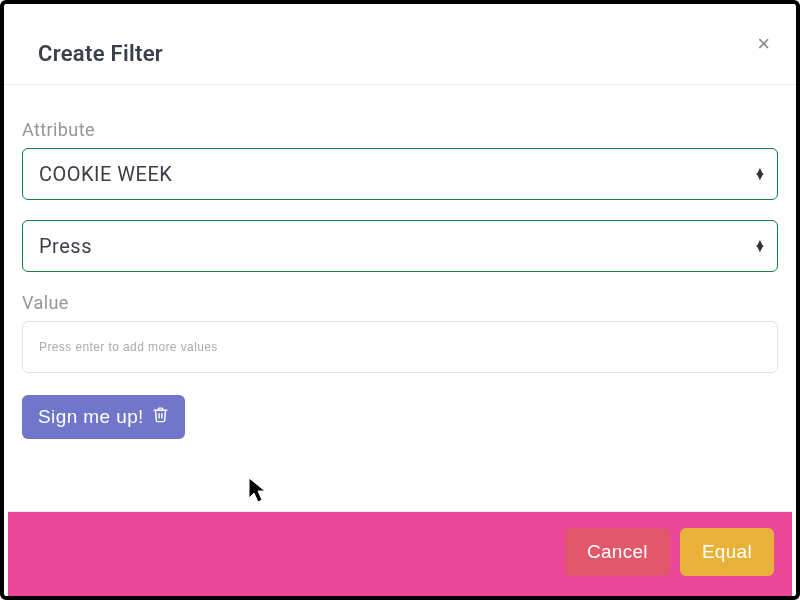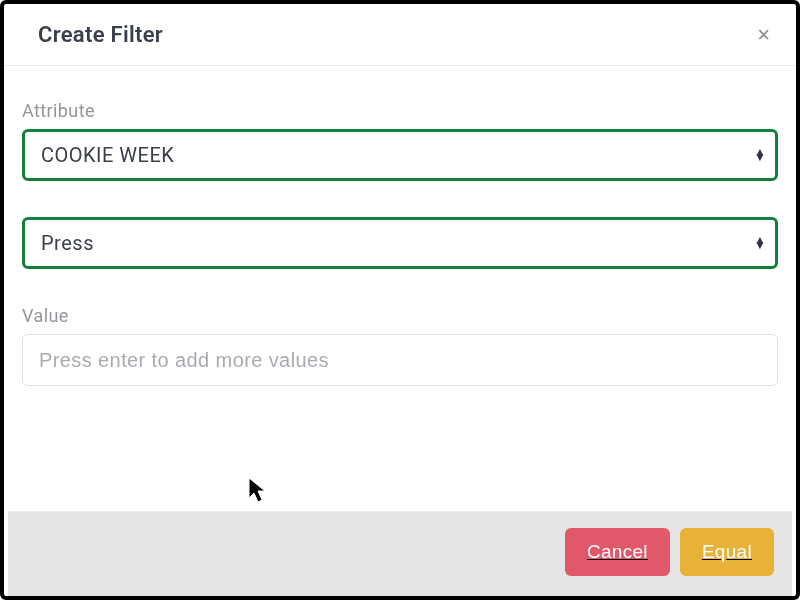--- a/index.html
+++ b/index.html
@@ -24,47 +24,48 @@
       justify-content: space-between;
       align-items: center;
       padding: 18px 26px 18px 34px;
       border-bottom: 1px solid #ededed;
     }
     .modal-title {
       font-size: 22px;
       font-weight: 600;
       color: #3a3f4a;
       letter-spacing: 0.3px;
+      margin-top: 19px;
     }
     .close-btn {
       font-size: 22px;
       color: #888;
       line-height: 1;
       cursor: pointer;
       background: none;
       border: none;
     }
     .modal-body {
       padding: 34px 18px 18px 18px;
     }
-    .field-group { margin-bottom: 36px; }
+    .field-group { margin-bottom: 20px; }
     .field-label {
       font-size: 18px;
       color: #94969b;
       margin-bottom: 8px;
       display: block;
       letter-spacing: 0.4px;
     }
     .select-wrap {
       position: relative;
     }
     .select-control {
       width: 100%;
       height: 52px;
-      border: 3px solid #15803d;
+      border: 1px solid #15803d;
       border-radius: 6px;
       background: #fff;
       padding: 0 40px 0 16px;
       font-size: 20px;
       color: #3b3f48;
       display: flex;
       align-items: center;
       letter-spacing: 0.5px;
     }
     .select-sort-icon {
@@ -78,21 +79,21 @@
       font-size: 12px;
       color: #2f3440;
     }
     .text-input {
       width: 100%;
       height: 52px;
       border: 1px solid #e1e1e3;
       border-radius: 6px;
       background: #fff;
       padding: 0 16px;
-      font-size: 20px;
+      font-size: 12px;
       color: #3b3f48;
       letter-spacing: 0.4px;
       outline: none;
     }
     .text-input::placeholder {
       color: #a9abb0;
     }
     .pill-btn {
       display: inline-flex;
       align-items: center;
@@ -110,22 +111,21 @@
     .modal-footer {
       position: absolute;
       bottom: 0;
       left: 4px;
       right: 4px;
       border-top: 1px solid #ededed;
       padding: 16px 18px 20px 18px;
       display: flex;
       justify-content: flex-end;
       gap: 10px;
-      background: #e5e5e5;
-      text-decoration: underline;
+      background: #ec4899;
     }
     .btn {
       border: none;
       border-radius: 6px;
       padding: 13px 22px;
       font-size: 19px;
       color: #fff;
       cursor: pointer;
       letter-spacing: 0.3px;
     }
@@ -170,20 +170,32 @@
             <span>▼</span>
         </span>
       </div>
     </div>
 
     <div class="field-group value-group">
       <label class="field-label">Value</label>
       <input class="text-input" type="text" placeholder="Press enter to add more values" style="">
     </div>
 
+    <button class="pill-btn">
+      <span>Sign me up!</span>
+      <span>
+        <svg width="17" height="17" viewBox="0 0 24 24" fill="none" stroke="#fff" stroke-width="2" stroke-linecap="round" stroke-linejoin="round">
+          <polyline points="3 6 5 6 21 6"></polyline>
+          <path d="M19 6l-1 14a2 2 0 0 1-2 2H8a2 2 0 0 1-2-2L5 6"></path>
+          <path d="M10 11v6"></path>
+          <path d="M14 11v6"></path>
+          <path d="M9 6V4a1 1 0 0 1 1-1h4a1 1 0 0 1 1 1v2"></path>
+        </svg>
+      </span>
+    </button>
 
   </div>
 
   <div class="modal-footer">
     <button class="btn btn-cancel">Cancel</button>
     <button class="btn btn-save">Equal</button>
   </div>
 
   <div class="cursor">
     <svg width="22" height="28" viewBox="0 0 22 28">

